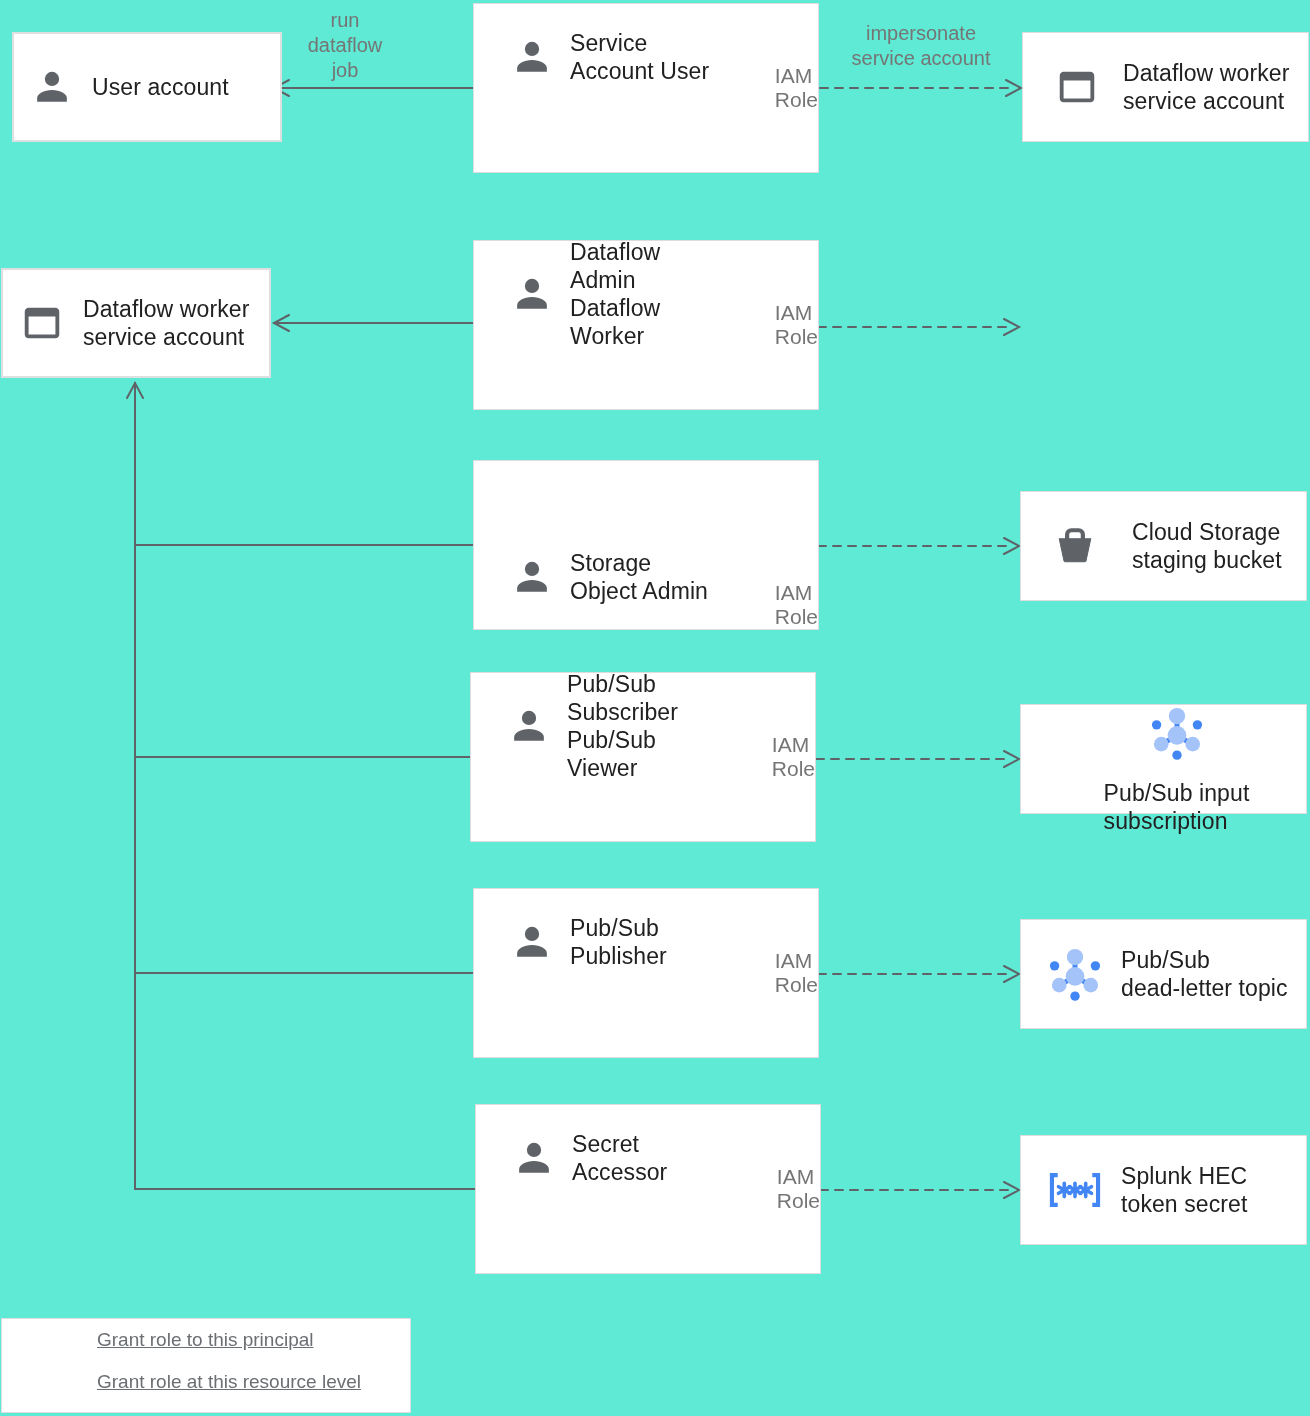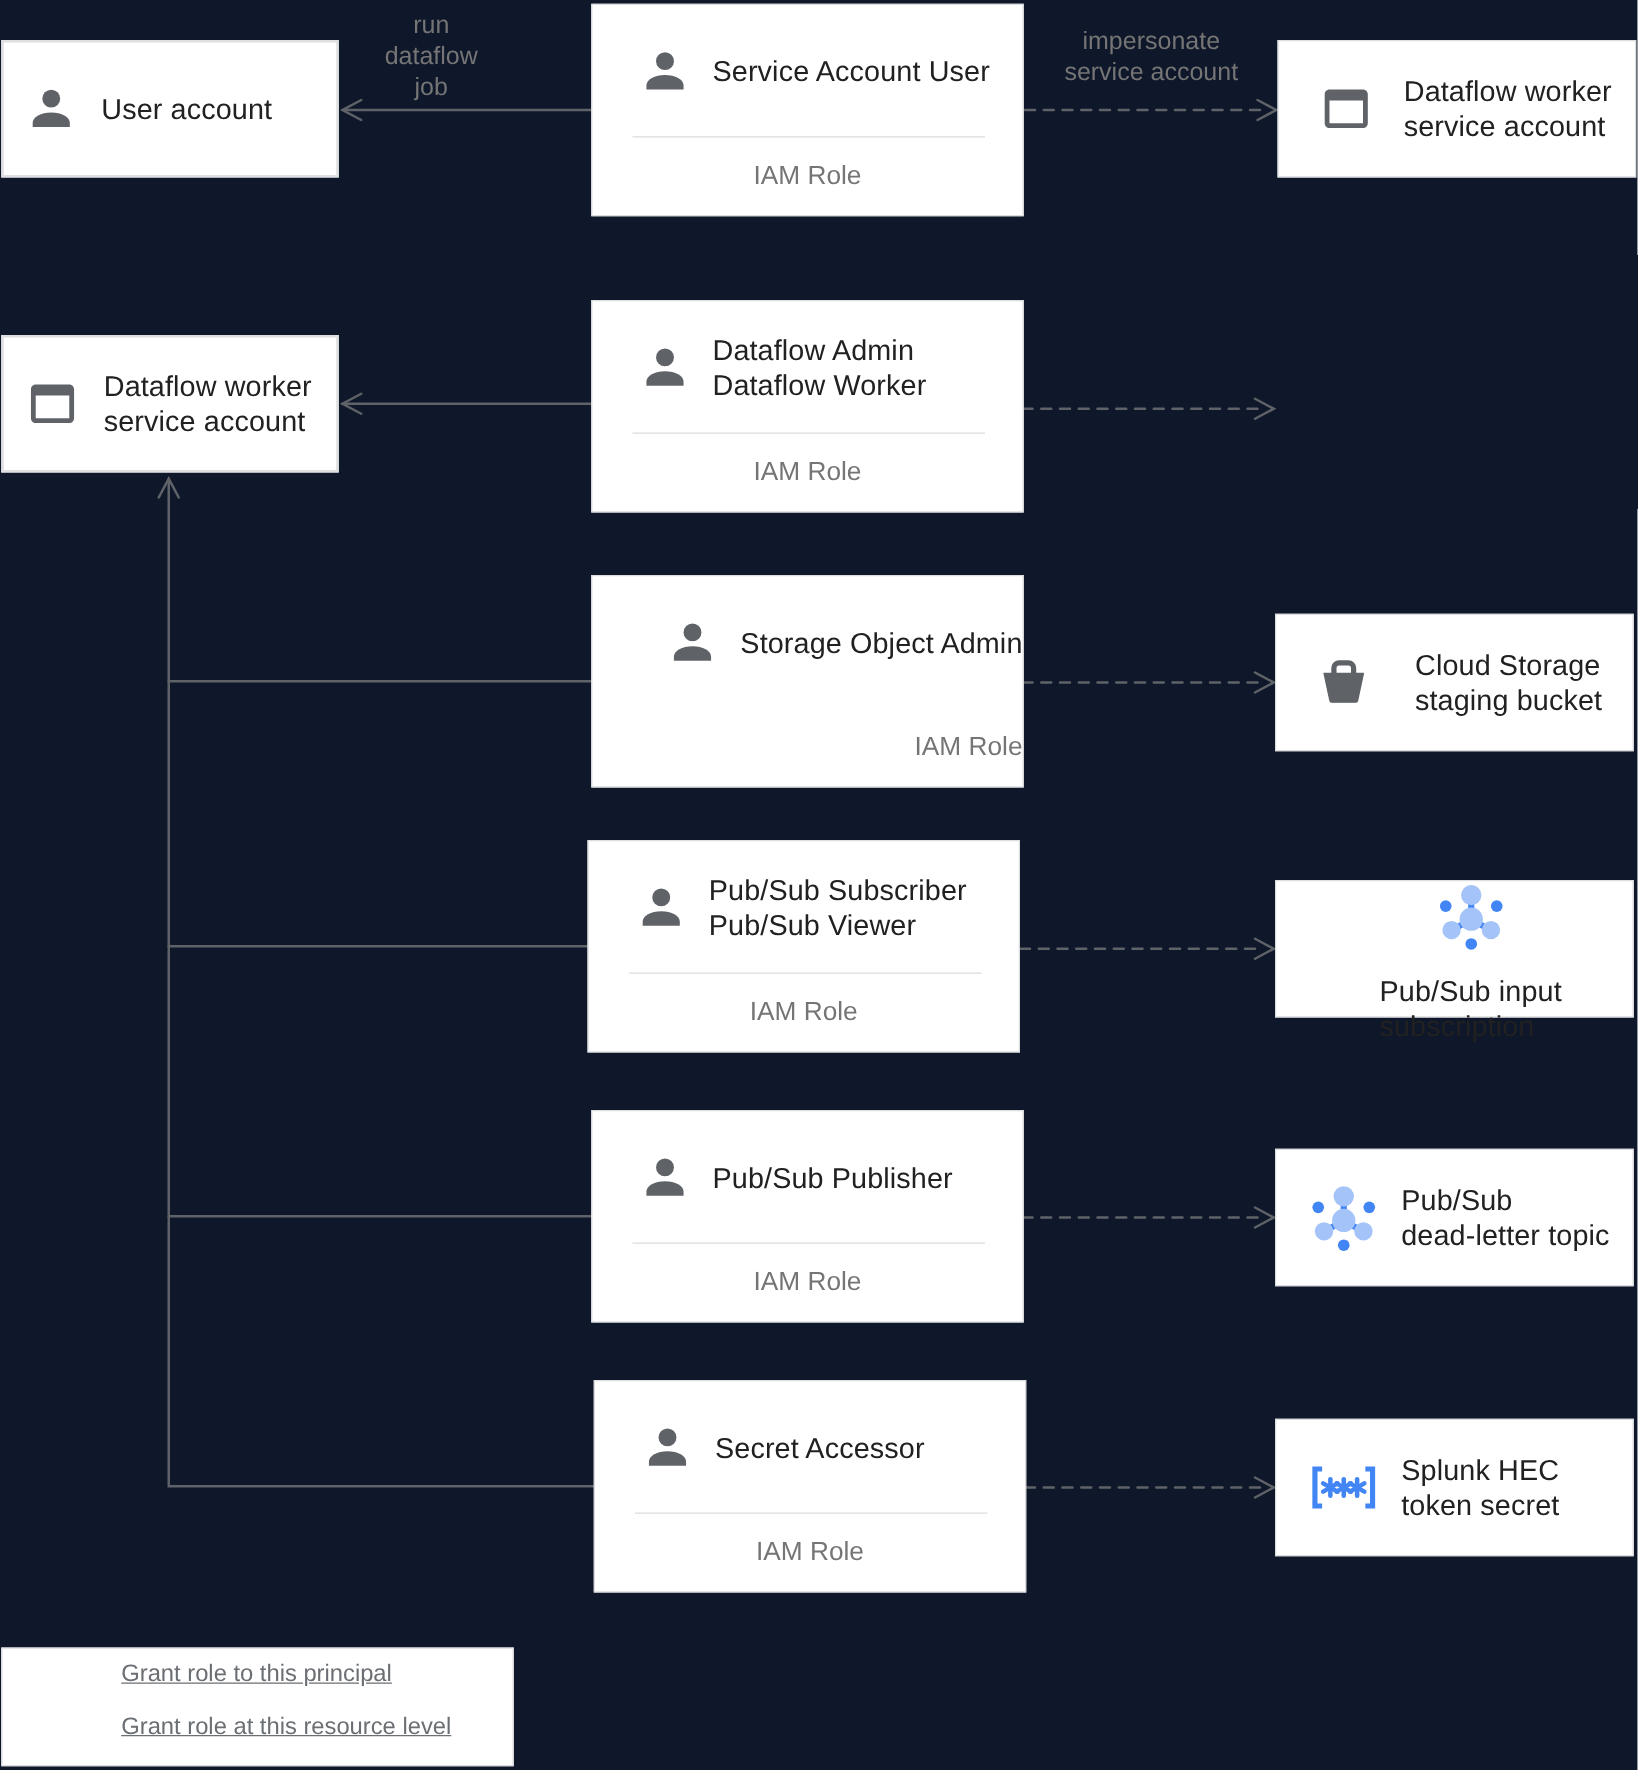--- a/index.html
+++ b/index.html
@@ -1,35 +1,35 @@
 <!DOCTYPE html>
 <html><head>
 <meta charset="utf-8">
 <style>
   html,body{margin:0;padding:0;background:#ffffff;}
   .canvas{
     position:relative;
     width:1310px;height:1416px;
-    background:#0f172a;
+    background:#5eead4;
     font-family:"Liberation Sans","DejaVu Sans",sans-serif;
     overflow:hidden;
   }
   svg.connectors{position:absolute;left:0;top:0;pointer-events:none;}
   .hidden-defs{position:absolute;width:0;height:0;overflow:hidden;}
 
   
   .nodebox{position:absolute;background:#ffffff;box-sizing:border-box;border:2px solid #dedfe1;}
   .rolebox,.resbox{border-width:1.5px;border-color:#dcdddf;}
 
   
   .pbox{width:270px;height:110px;display:flex;align-items:center;padding-left:16px;gap:18px;}
   
   .resbox{width:287px;height:110px;display:flex;align-items:center;padding-left:26px;gap:18px;}
   
-  .rolebox{width:346px;height:170px;display:flex;flex-direction:column;}
+  .rolebox{width:346px;height:170px;display:flex;flex-direction:row;}
   .role-top{height:105px;display:flex;align-items:center;padding-left:36px;gap:16px;}
   .divider{border-top:1px solid #dadce0;margin:0 30px 0 32px;}
   .role-sub{flex:1;display:flex;align-items:center;justify-content:center;
             font-size:21px;color:#757575;}
 
   .title{font-size:23px;line-height:28px;color:#212121;letter-spacing:.1px;}
   .icon{display:flex;align-items:center;justify-content:center;flex:0 0 auto;}
   .icon-cell{width:56px;display:flex;justify-content:center;flex:0 0 auto;}
 
   .edge-label{position:absolute;color:#757575;font-size:20px;line-height:25px;text-align:center;}
@@ -155,21 +155,21 @@
   <div class="edge-label" style="left:285px;top:8px;width:120px;">
     <div>run</div>
     <div>dataflow</div>
     <div>job</div>
   </div>
   <div class="edge-label" style="left:828px;top:21px;width:186px;">
     <div>impersonate</div>
     <div>service account</div>
   </div>
 
-  <div class="nodebox pbox" style="left:1px;top:32px;">
+  <div class="nodebox pbox" style="left:12px;top:32px;">
     <span class="icon">
       <svg width="44" height="44">
           <use href="#sym-person"></use>
         </svg>
       </span>
     <div class="title">
       <div>User account</div>
       <div></div>
     </div>
   </div>

